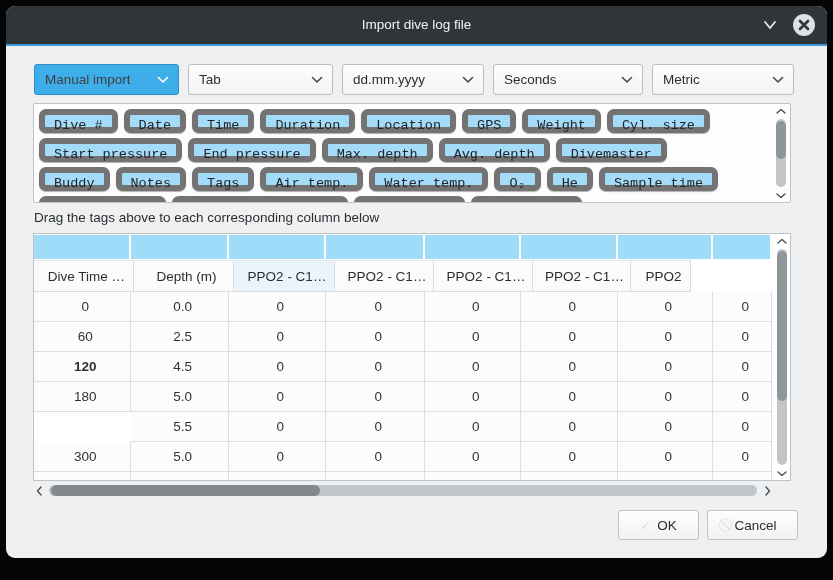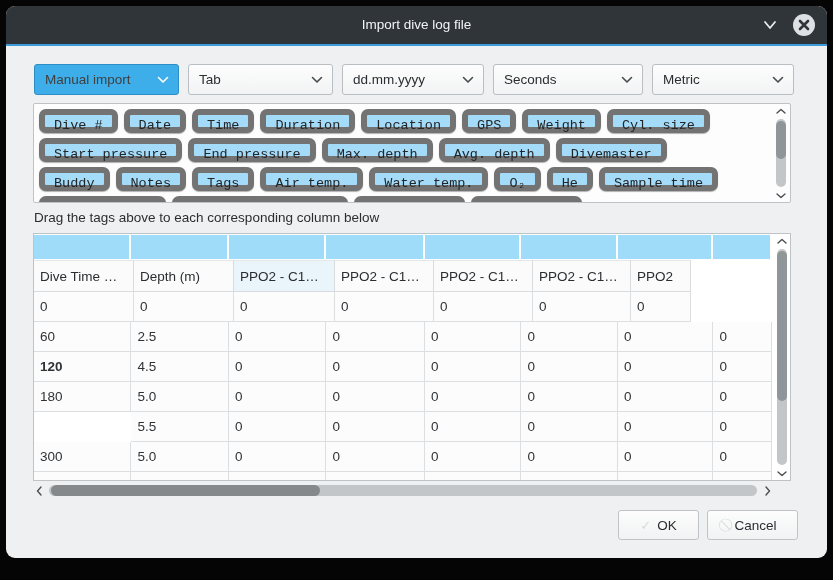--- a/index.html
+++ b/index.html
@@ -31,21 +31,21 @@
   .vtrack { flex:1; width:10px; background:#c2c6c8; border-radius:5px; margin:3px 0; position:relative; }
   .vthumb { position:absolute; left:0; width:10px; background:#8f969a; border-radius:5px; cursor:grab; }
   .hscroll { position:absolute; left:27px; top:477px; width:740px; height:15px; display:flex; align-items:center; gap:4px; }
   .htrack { flex:1; height:11px; background:#c2c6c8; border-radius:6px; position:relative; }
   .hthumb { position:absolute; top:0; left:2px; height:11px; width:38%; background:#85898c; border-radius:6px; cursor:grab; }
 
   
   .instruction { position:absolute; left:28px; top:204px; font-size:13.5px; color:#2b2e31; }
 
   
-  .table-frame { position:absolute; left:27px; top:227px; width:758px; height:248px; background:#ffffff; border:1px solid #bdc3c7; }
+  .table-frame { position:absolute; left:27px; top:227px; width:758px; height:248px; background:#ffffff; border:1px solid #bdc3c7;text-align:center; }
   .tbl-content { position:absolute; left:0; top:0; width:738px; bottom:0; overflow:hidden; }
   .tbl-row { display:flex; }
   .drop-row { height:26px; background:#fdfdfd; }
   .drop-cell { height:24px; margin-top:1px; background:#9edcfa; border-right:2px solid #fdfdfd; cursor:pointer; }
   .drop-cell:first-child { border-left:none; }
   .hdr-row { height:32px; }
   .hdr-cell { height:32px; line-height:31px; padding-left:6px; font-size:13.5px; color:#2b2e31; background:#fbfbfb; border-right:1px solid #d9dcde; border-bottom:1px solid #d9dcde; border-top:1px solid #e4e7e9; overflow:hidden; white-space:nowrap; cursor:pointer; }
   .hdr-cell.hl { background:#eaf4fb; }
   .data-row { height:30px; }
   .data-cell { height:30px; line-height:29px; padding-left:6px; font-size:13.5px; color:#303336; background:#fcfcfc; border-right:1px solid #dcdfe1; border-bottom:1px solid #dcdfe1; overflow:hidden; white-space:nowrap; }
@@ -193,20 +193,21 @@
           <div class="hdr-cell" style="width: 100px;">Dive Time …</div>
           <div class="hdr-cell" style="width: 100px;">Depth (m)</div>
           <div class="hdr-cell hl" style="width: 101px;">PPO2 - C1…</div>
           <div class="hdr-cell" style="width: 99px;">PPO2 - C1…</div>
           <div class="hdr-cell" style="width: 99px;">PPO2 - C1…</div>
           <div class="hdr-cell" style="width: 98px;">PPO2 - C1…</div>
           <div class="hdr-cell" style="width: 60px;">PPO2</div>
         </div>
         <div class="tbl-row data-row">
           <div class="data-cell" style="width: 100px;">0</div>
+          <div class="data-cell" style="width: 100px;">0.0</div>
           <div class="data-cell" style="width: 100px;">0</div>
           <div class="data-cell" style="width: 101px;">0</div>
           <div class="data-cell" style="width: 99px;">0</div>
           <div class="data-cell" style="width: 99px;">0</div>
           <div class="data-cell" style="width: 98px;">0</div>
           <div class="data-cell" style="width: 60px;">0</div>
         </div>
         <div class="tbl-row data-row">
           <div class="data-cell" style="width: 100px;">60</div>
           <div class="data-cell" style="width: 100px;">2.5</div>

